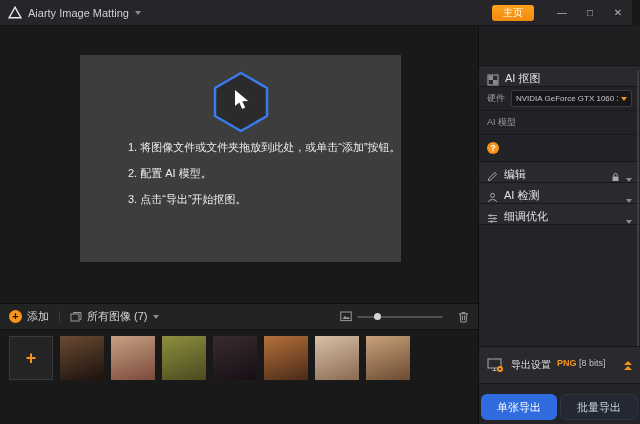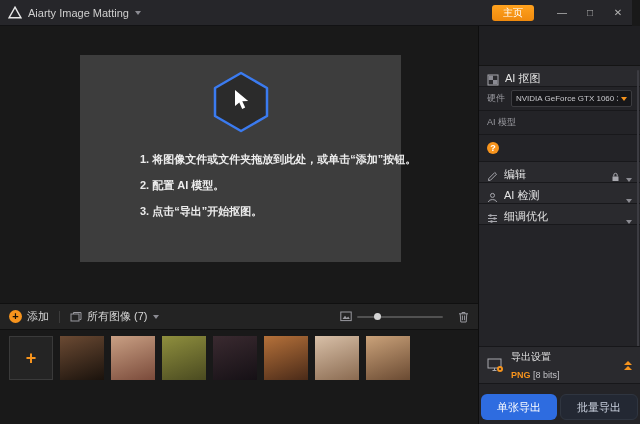--- a/index.html
+++ b/index.html
@@ -16,21 +16,21 @@
   .tri-down.dark { border-top-color:#5a3c08; }
   .tb-spacer { flex:1; }
   .home-btn { background:linear-gradient(#ffa21e,#f08a0d); color:#fff; font-size:10px; line-height:16px;
     padding:0 11px; border-radius:3px; margin-right:14px; }
   .win-btn { width:28px; height:26px; display:flex; align-items:center; justify-content:center; color:#b4b4b4; font-size:10px; }
 
   
   .canvas { position:absolute; top:26px; left:0; width:478px; height:277px; background:#191919; }
   .drop-panel { position:absolute; left:80px; top:29px; width:321px; height:207px; background:#3d3d3d; }
   .hex-wrap { display:flex; justify-content:center; padding-top:15px; }
-  .instructions { margin-top:12px; padding-left:60px;font-weight:bold; }
+  .instructions { margin-top:0; padding-left:48px; }
   .instr-line { font-size:11px; color:#ececec; line-height:26px; white-space:nowrap; }
 
   
   .toolbar { position:absolute; top:303px; left:0; width:478px; height:27px; background:#232323;
     border-top:1px solid #101010; border-bottom:1px solid #101010; display:flex; align-items:center; padding:0 9px; gap:7px; }
   .add-dot { width:13px; height:13px; border-radius:50%; background:#f7941d; color:#181207;
     font-size:11px; line-height:12px; text-align:center; font-weight:bold; }
   .tb-label { font-size:11px; color:#d6d6d6; }
   .tb-sep { width:1px; height:12px; background:#3c3c3c; margin:0 3px; }
   .tb-group { display:flex; align-items:center; gap:5px; }
@@ -65,21 +65,21 @@
   .help-circle { width:12px; height:12px; border-radius:50%; background:#f7941d; color:#fff;
     font-size:9px; line-height:12px; text-align:center; font-weight:bold; flex:0 0 auto; }
   .help-text { font-size:7.5px; line-height:9.5px; color:#c9953f; }
   .sota { color:#5a9cff; }
   .region-btn { background:#3a6cf0; color:#fff; font-size:8.5px; line-height:15px; padding:0 7px; border-radius:2px; white-space:nowrap; }
   .manual-row { height:24px; }
 
   
   .export-box { position:absolute; left:0; right:0; bottom:40px; height:38px; background:#2a2a2e;
     border-top:1px solid #17171a; border-bottom:1px solid #17171a; display:flex; align-items:center; padding:0 8px; gap:7px; }
-  .export-text { display:flex; flex-direction:column; gap:6px; }
+  .export-text { display:flex; flex-direction:row; gap:6px; }
   .export-title { font-size:10px; color:#e2e2e2; }
   .export-format { font-size:9px; }
   .fmt { color:#f7941d; font-weight:bold; }
   .bits { color:#c2c2c6; }
   .chev2 { display:flex; flex-direction:column; gap:1px; }
   .tri-up { width:0; height:0; border-left:4px solid transparent; border-right:4px solid transparent; border-bottom:4.5px solid #f7941d; }
 
   
   .sb-buttons { position:absolute; left:2px; right:2px; bottom:4px; display:flex; gap:3px; }
   .btn { flex:1; height:26px; display:flex; align-items:center; justify-content:center; font-size:11px; border-radius:6px; }

